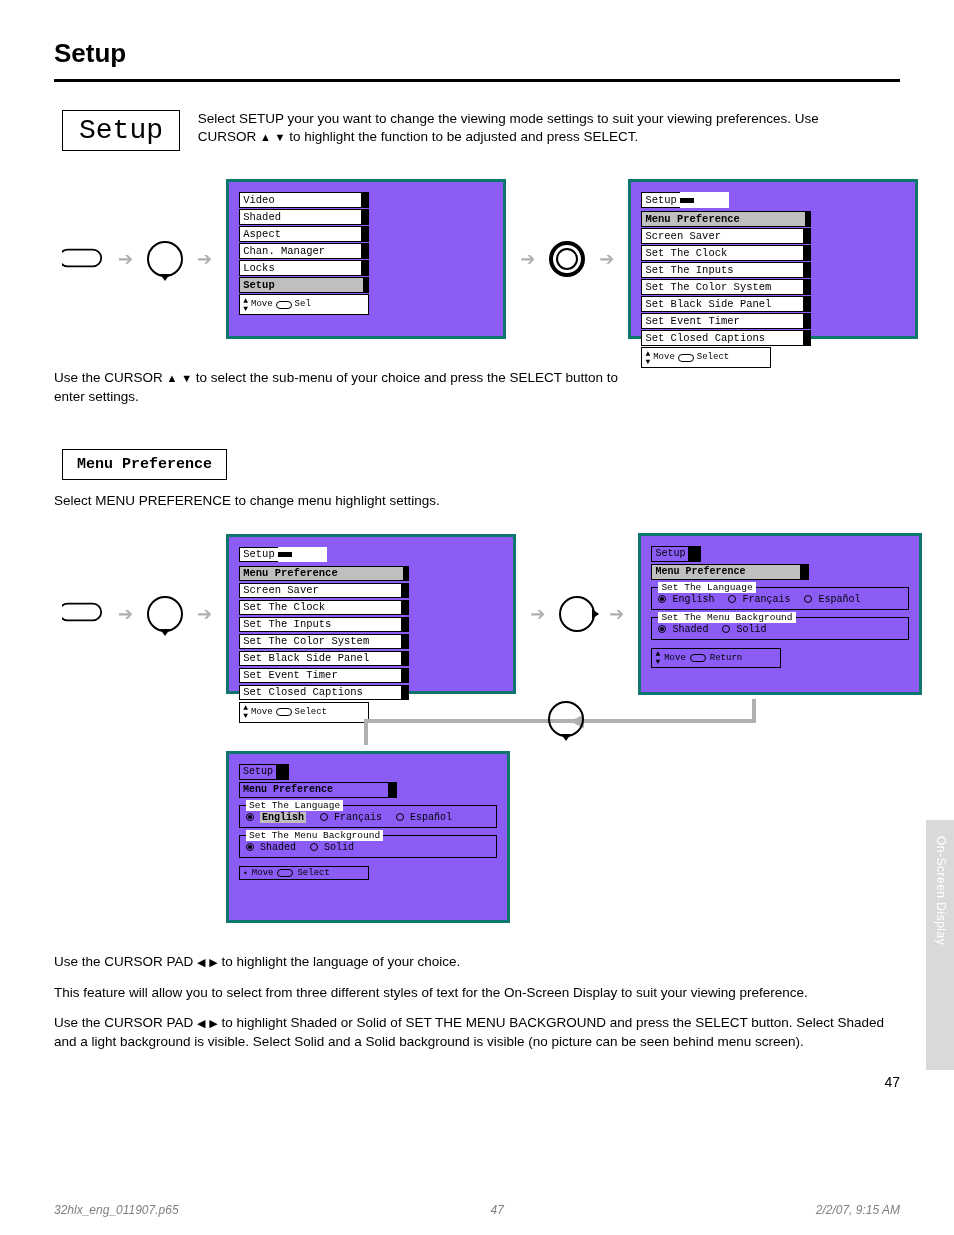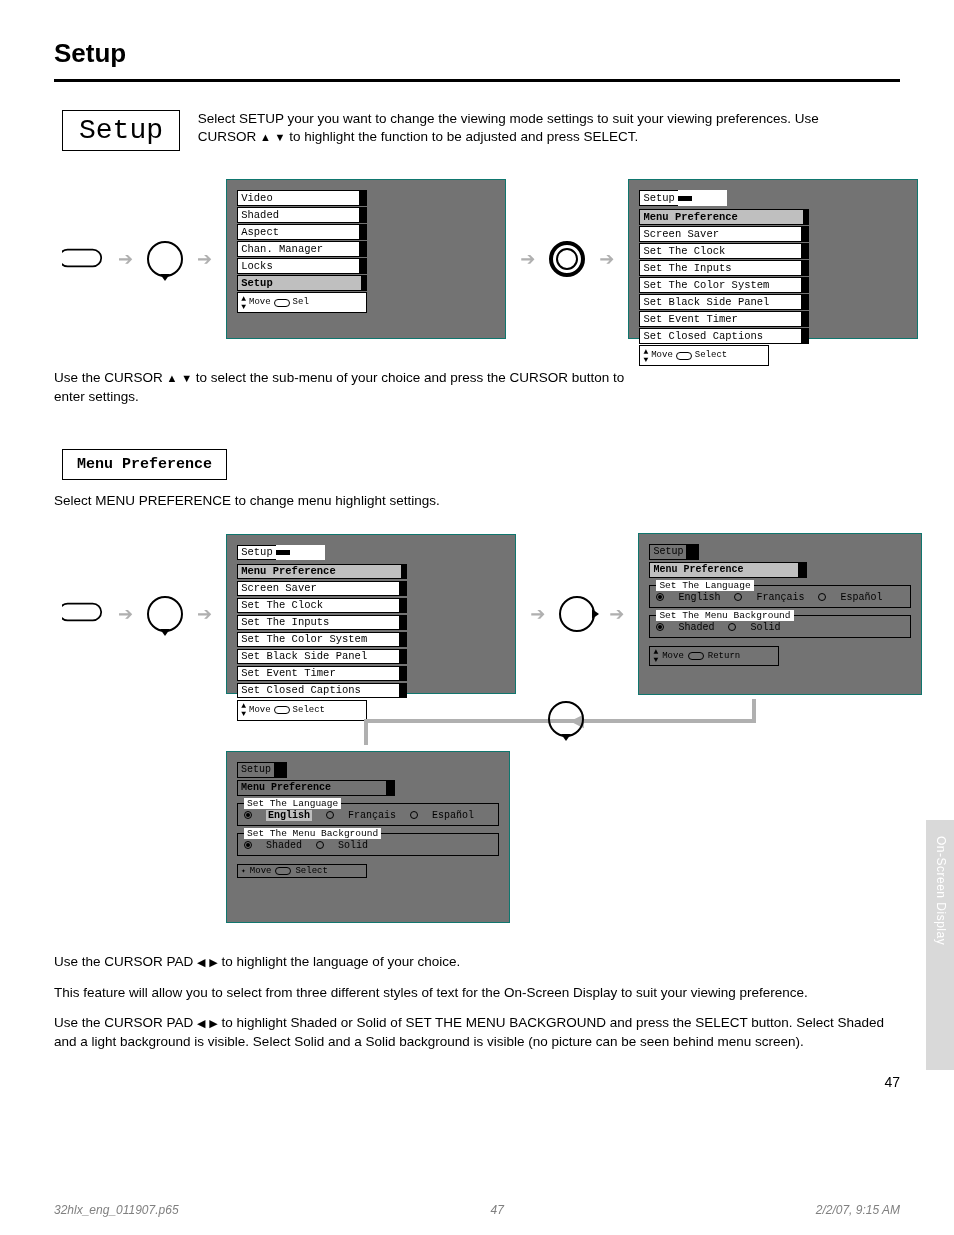--- a/index.html
+++ b/index.html
@@ -68,22 +68,22 @@
     border-top:5px solid transparent;border-bottom:5px solid transparent;border-left:7px solid #000;border-right:none;
   }
   .cursor-ring.dbl { border-width:4px; }
   .cursor-ring.dbl::before{
     content:""; position:absolute; inset:3px; border:2px solid #000; border-radius:50%;
   }
   .cursor-ring.dbl::after{display:none;}
 
   
   .osd {
-    border:1px solid #0f766e;
-    background:#737373;
+    border:3px solid #0f766e;
+    background:#8b5cf6;
     flex:0 0 auto;
     padding:10px 10px 18px 10px;
     position:relative;
   }
   .osd.sm { width:280px; height:160px; }
   .osd.md { width:290px; height:160px; }
   .osd.wide { width:290px; height:160px; }
   .osd.detail { width:284px; height:162px; }
 
   .osd-stack { display:flex; flex-direction:column; gap:1.5px; }
@@ -133,21 +133,21 @@
   }
   .det-head .seg{ border:1px solid #000; padding:1.5px 3px; }
   .det-head .seg.blk{ background:#000; width:12px; }
   .det-field{
     border:1px solid #000; margin-top:7px; position:relative; padding:6px 6px 4px 6px;
   }
   .det-field .legend{
     position:absolute; top:-6px; left:6px; background:#fff; padding:0 3px; font-size:9.5px;
   }
   .det-opts{ display:flex; gap:14px; font-size:10px; }
-  .det-opts .opt{ display:flex; align-items:center; gap:14px; }
+  .det-opts .opt{ display:flex; align-items:center; gap:6px; }
   .radio{ width:8px;height:8px;border:1px solid #000;border-radius:50%; display:inline-block; }
   .radio.on::after{content:"";display:block;width:4px;height:4px;background:#000;border-radius:50%;margin:1px;}
   .det-hint{
     border:1px solid #000; width:130px; margin-top:8px; padding:1px 3px;
     display:flex; align-items:center; gap:4px; font-size:9px;
   }
 
   .connector{
     position:absolute; background:#b0b0b0;
   }
@@ -240,21 +240,21 @@
             </span>
           <span>Move</span>
           <span class="mini-pill"></span>
           <span>Select</span>
         </div>
       </div>
     </div>
   </div>
 
   <p class="para row-align">
-    <span>Use the CURSOR </span><span class="tri">▲</span> <span class="tri">▼</span><span> to select the sub-menu of your choice and press the CURSOR button to </span><br>
+    <span>Use the CURSOR </span><span class="tri">▲</span> <span class="tri">▼</span><span> to select the sub-menu of your choice and press the SELECT button to </span><br>
     <span>enter settings.</span>
   </p>
 
   <div class="row-align">
     <div class="sub-box">Menu Preference</div>
   </div>
   <p class="para note row-align">Select MENU PREFERENCE to change menu highlight settings.</p>
 
   <div class="flow-row row-align" style="margin-top:22px">
     <span class="menu-icon">

